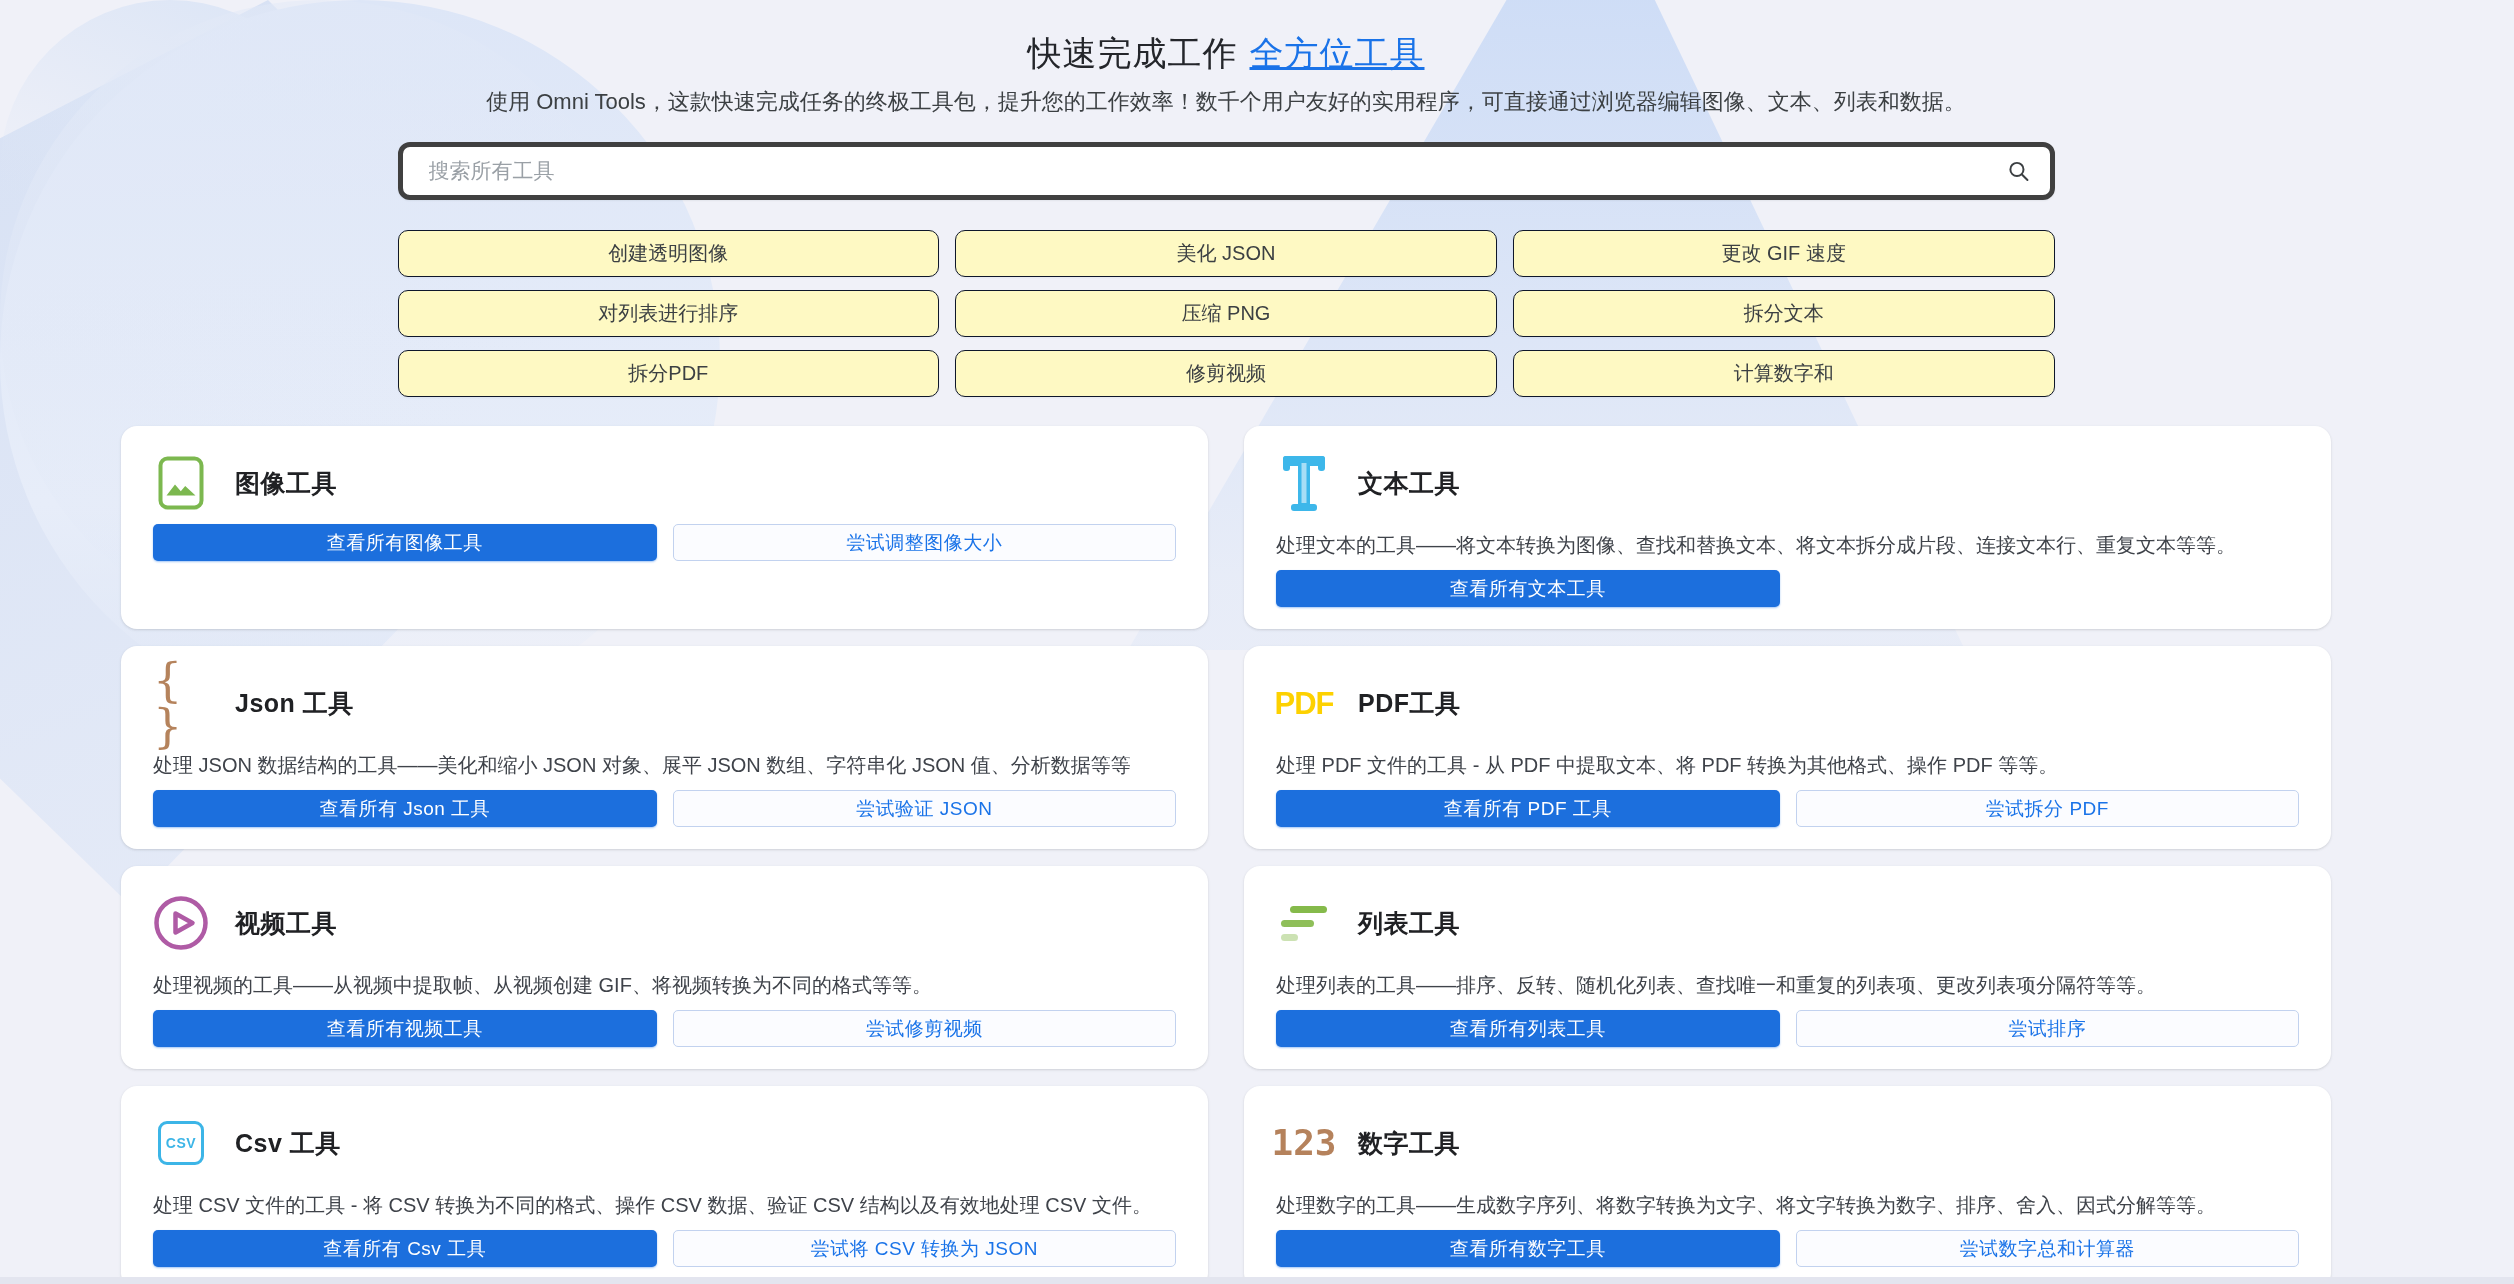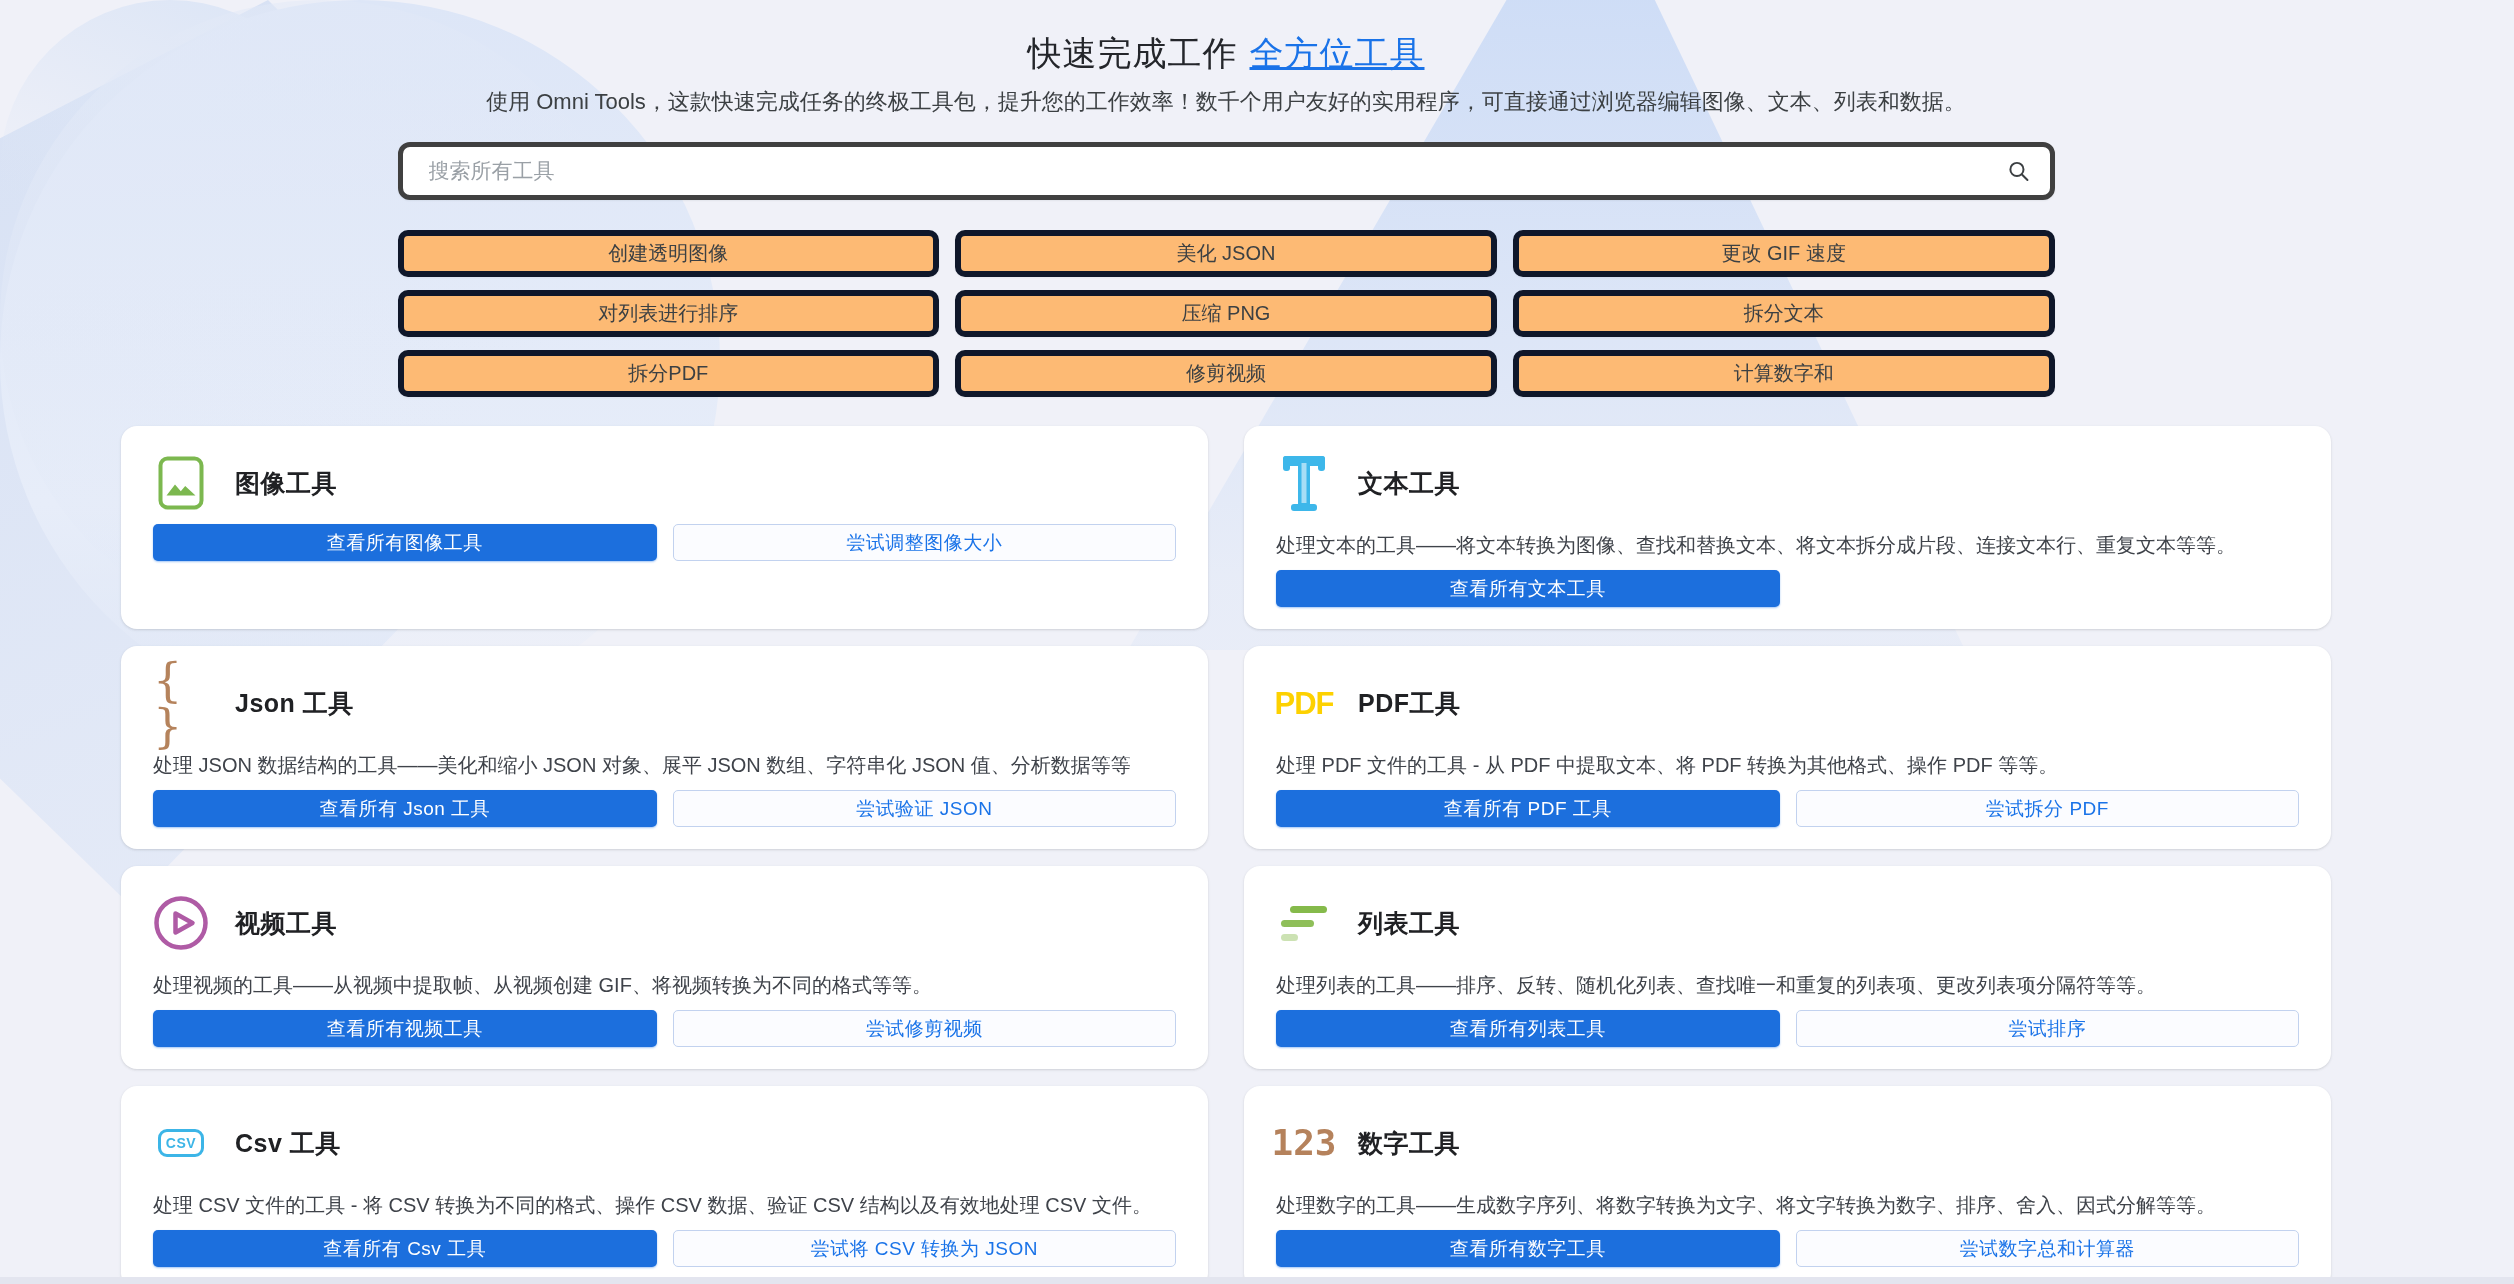--- a/index.html
+++ b/index.html
@@ -38,21 +38,21 @@
     background:#fff;padding:0 80px 0 26px;font-size:21px;color:#202124;outline:none;
     box-shadow:0 1px 2px rgba(60,64,67,.07);
     font-family:"Liberation Sans","DejaVu Sans",sans-serif;
   }
   .searchbar input::placeholder{color:#9aa0a6;}
   .search-btn{position:absolute;right:18px;top:50%;transform:translateY(-50%);
     background:none;border:none;padding:6px;cursor:pointer;line-height:0;}
   
   .quick-grid{width:1657px;margin:30px auto 0;display:grid;grid-template-columns:repeat(3,1fr);gap:13px 16px;}
   .quick-link{
-    height:47px;background:#fdba74;border:6px solid #0f172a;border-radius:10px;
+    height:47px;background:#fef9c3;border:1px solid #0f172a;border-radius:10px;
     font-size:20px;color:#3c4043;display:flex;align-items:center;justify-content:center;
     cursor:pointer;box-shadow:0 1px 2px rgba(60,64,67,.05);
     font-family:"Liberation Sans","DejaVu Sans",sans-serif;
   }
   
   .cards{width:2210px;margin:29px auto 0;display:grid;grid-template-columns:1fr 1fr;gap:17px 36px;position:relative;z-index:2;}
   .card{
     background:#fff;border-radius:16px;height:203px;box-sizing:border-box;
     padding:28px 32px 26px;display:flex;flex-direction:column;
     box-shadow:0 1px 3px rgba(60,64,67,.12),0 1px 2px rgba(60,64,67,.06);
@@ -63,21 +63,21 @@
   .card-desc{margin:20px 0 0;font-size:20px;line-height:26px;color:#3f434a;flex:1;}
   .card-buttons{display:grid;grid-template-columns:1fr 1fr;gap:16px;margin-top:12px;}
   .btn{height:37px;border-radius:5px;font-size:19px;cursor:pointer;letter-spacing:.5px;
     font-family:"Liberation Sans","DejaVu Sans",sans-serif;}
   .btn-primary{background:var(--button-blue,#1c6fdd);color:#fff;border:none;box-shadow:0 1px 2px rgba(26,115,232,.4);}
   .btn-secondary{background:#fbfcff;color:var(--accent,#1a73e8);border:1px solid #c2d2ef;}
   
   .icon-braces{font-family:"DejaVu Serif",serif;font-size:46px;font-weight:400;letter-spacing:5px;line-height:1;}
   .icon-pdf{font-size:31px;font-weight:800;letter-spacing:-1px;line-height:1;}
   .icon-123{font-family:"DejaVu Sans Mono",monospace;font-size:36px;font-weight:700;letter-spacing:0;line-height:1;}
-  .icon-csv{width:46px;height:28px;border:3px solid currentColor;border-radius:9px;box-sizing:border-box;
+  .icon-csv{width:46px;height:44px;border:3px solid currentColor;border-radius:9px;box-sizing:border-box;
     display:flex;align-items:center;justify-content:center;font-size:14px;font-weight:700;letter-spacing:.5px;}
   .icon-list{display:flex;flex-direction:column;gap:7px;width:50px;}
   .icon-list i{display:block;height:7px;border-radius:3.5px;background:currentColor;}
   .icon-list i:nth-child(1){margin-left:11px;width:37px;}
   .icon-list i:nth-child(2){margin-left:2px;width:33px;opacity:.92;}
   .icon-list i:nth-child(3){margin-left:2px;width:17px;opacity:.42;}
 </style>
 </head>
 <body style="background: rgb(240, 241, 248);">
 

